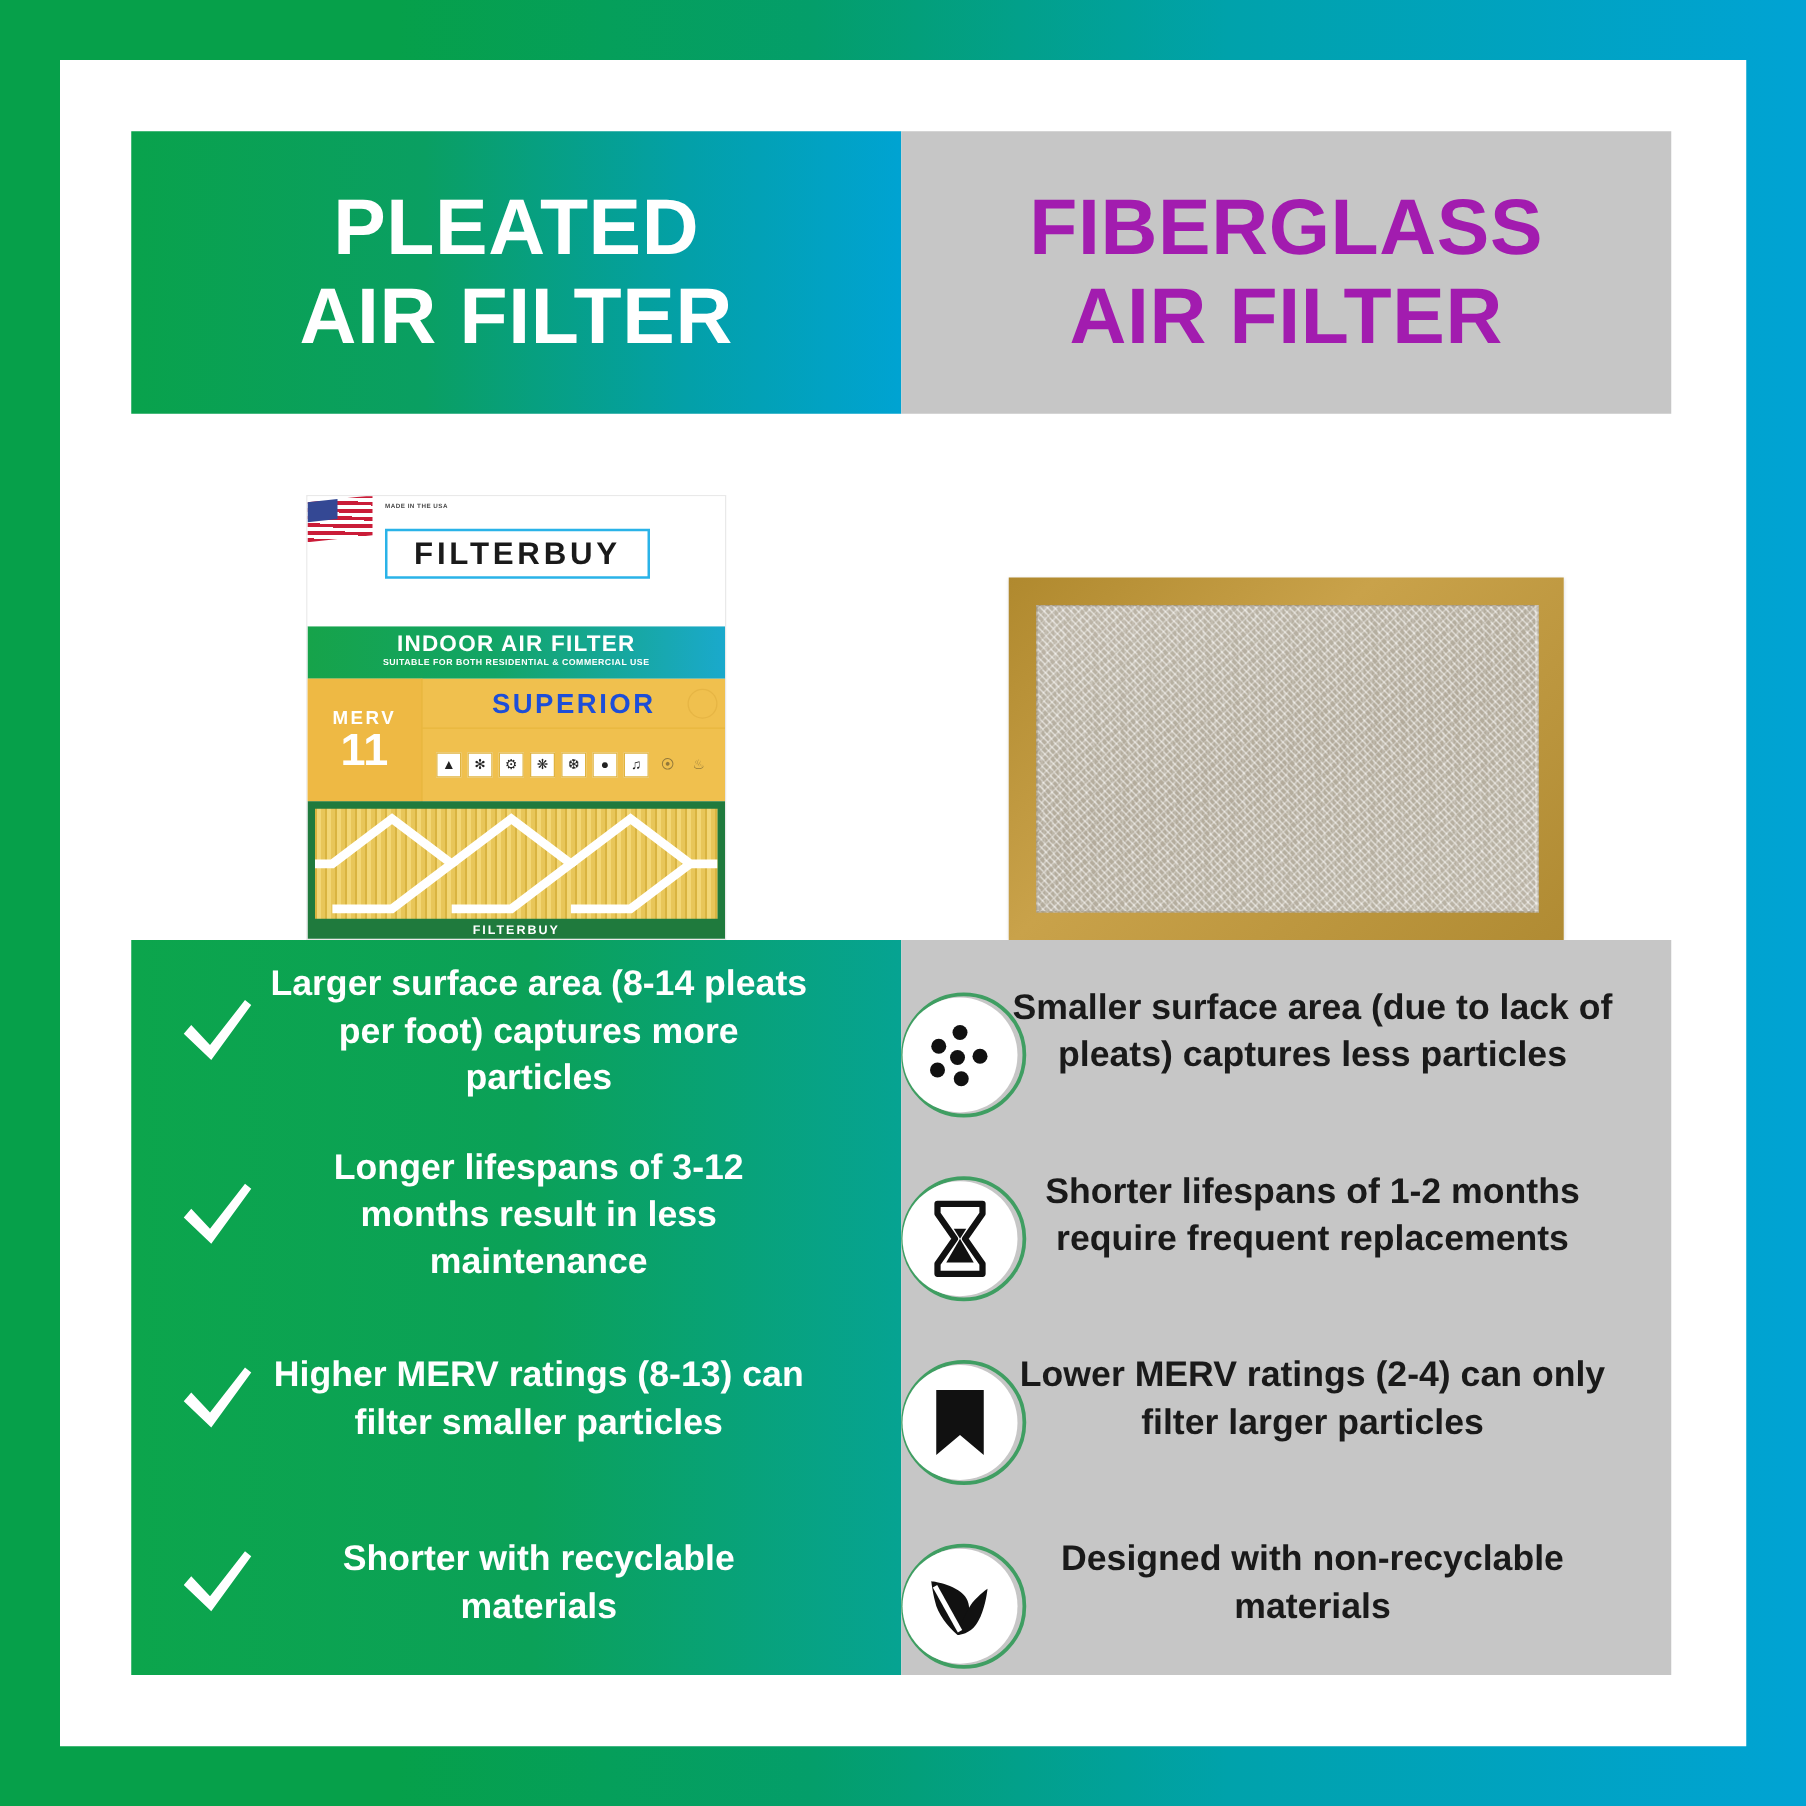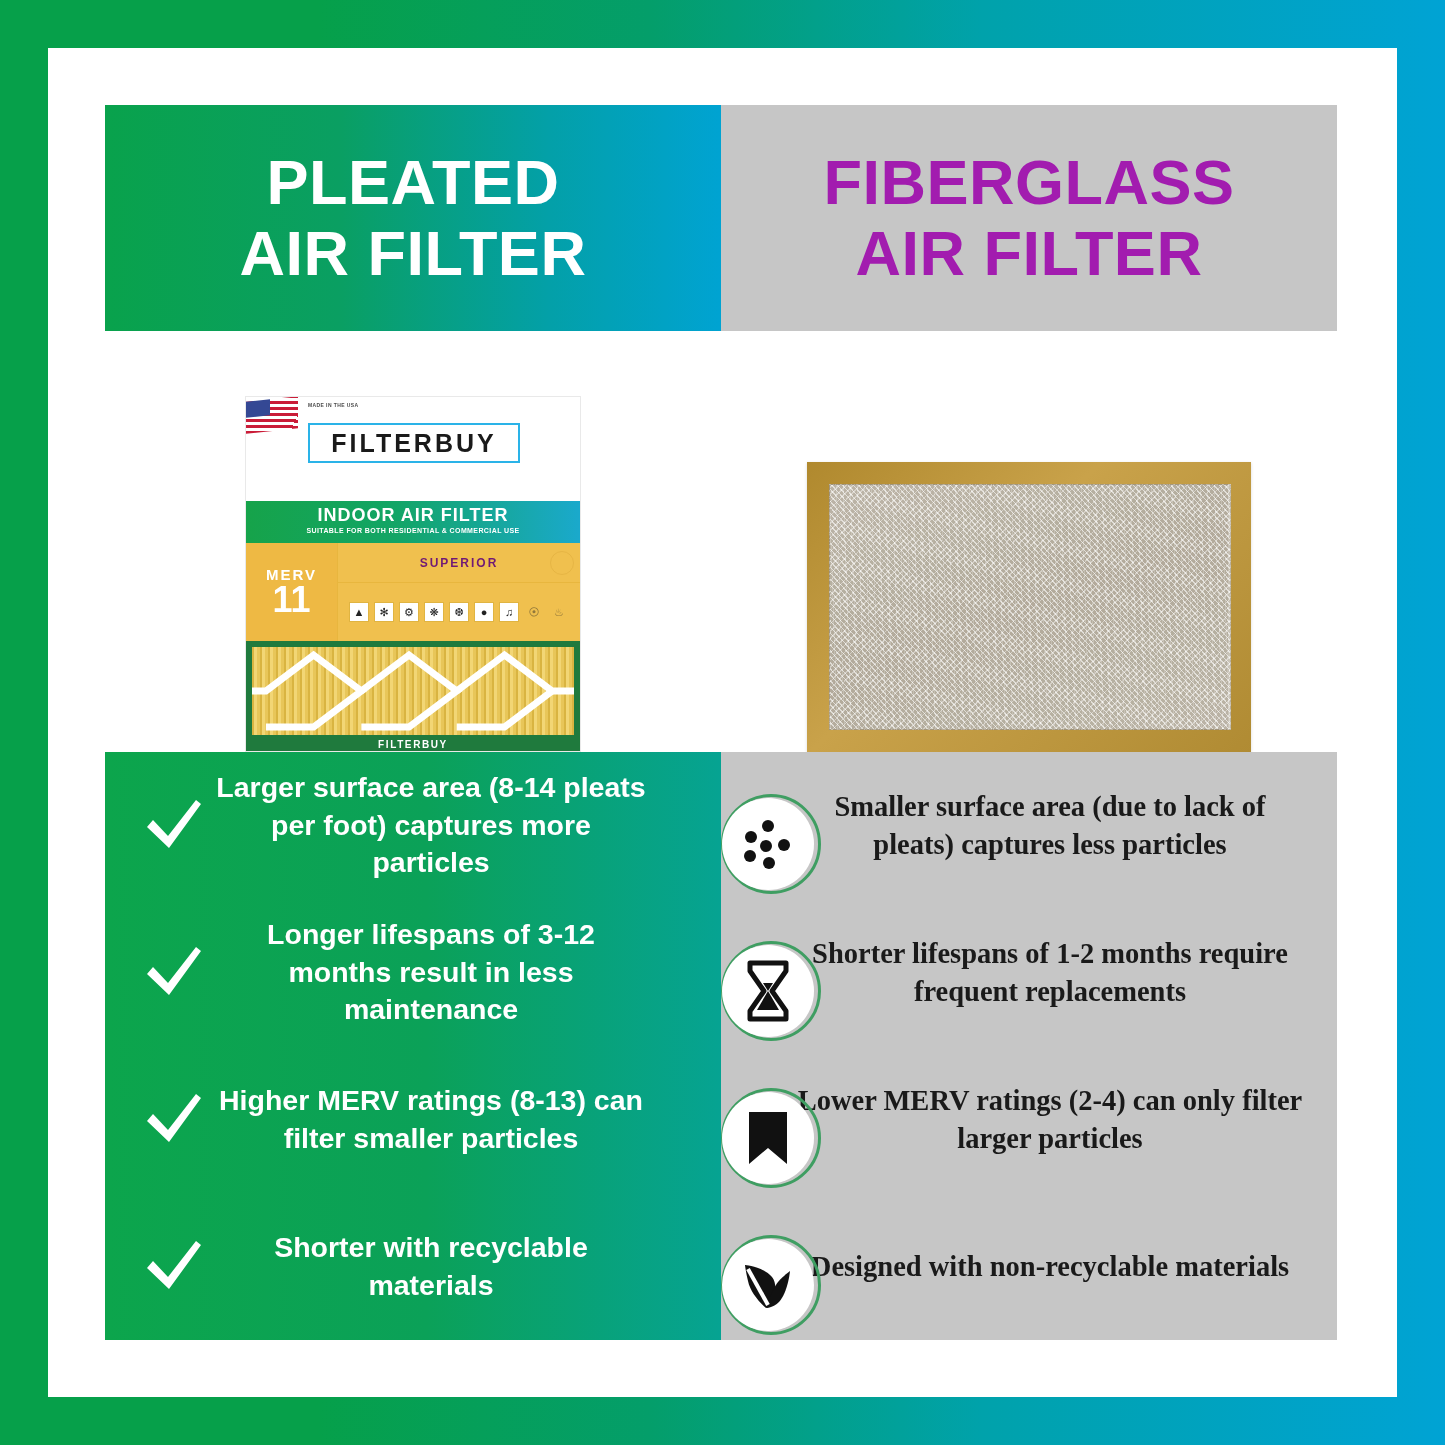--- a/index.html
+++ b/index.html
@@ -117,21 +117,21 @@
   .fb-merv {
     width: 92px; background: #eeb944;
     display:flex; flex-direction:column; align-items:center; justify-content:center;
     color:#fff; border-right: 1px solid #e8b63e;
   }
   .fb-merv-l { font-size: 15px; font-weight: 700; letter-spacing: 2px; }
   .fb-merv-n { font-size: 36px; font-weight: 700; line-height: .95; }
   .fb-midright { flex: 1; display: flex; flex-direction: column; }
   .fb-sup {
     height: 40px; display:flex; align-items:center; justify-content:center;
-    color: #701a75; font-size: 12px; font-weight: 700; letter-spacing: 2px;
+    color: #1d4ed8; font-size: 22px; font-weight: 700; letter-spacing: 2px;
     border-bottom: 1px solid #e8b63e;
   }
   .fb-icons { flex:1; display:flex; align-items:center; justify-content:center; gap:5px; }
   .fb-ic {
     width: 20px; height: 20px; background:#fff; border:1px solid #e0b441;
     display:flex; align-items:center; justify-content:center;
     font-size: 11px; line-height: 1; color:#222;
   }
   .fb-ic.ghost { background: transparent; border-color: transparent; opacity:.45; }
   .fb-ul {
@@ -182,21 +182,21 @@
     position: absolute;
     left: 57px; top: 704px;
     width: 1232px; height: 588px;
     display: flex;
   }
   .col {
     flex: 0 0 50%;
     display: flex; flex-direction: column;
   }
   .col-left  { background: linear-gradient(90deg, #0ca54c 0%, #0ba158 52%, #06a392 100%); }
-  .col-right { background: #c6c6c6; font-family: Liberation Serif, serif; }
+  .col-right { background: #c6c6c6; }
 
   .row {
     flex: 1 1 0;
     display: flex;
     align-items: center;
   }
   
   .row-left { padding-left: 30px; padding-right: 72px; }
   .check {
     flex: 0 0 78px;

